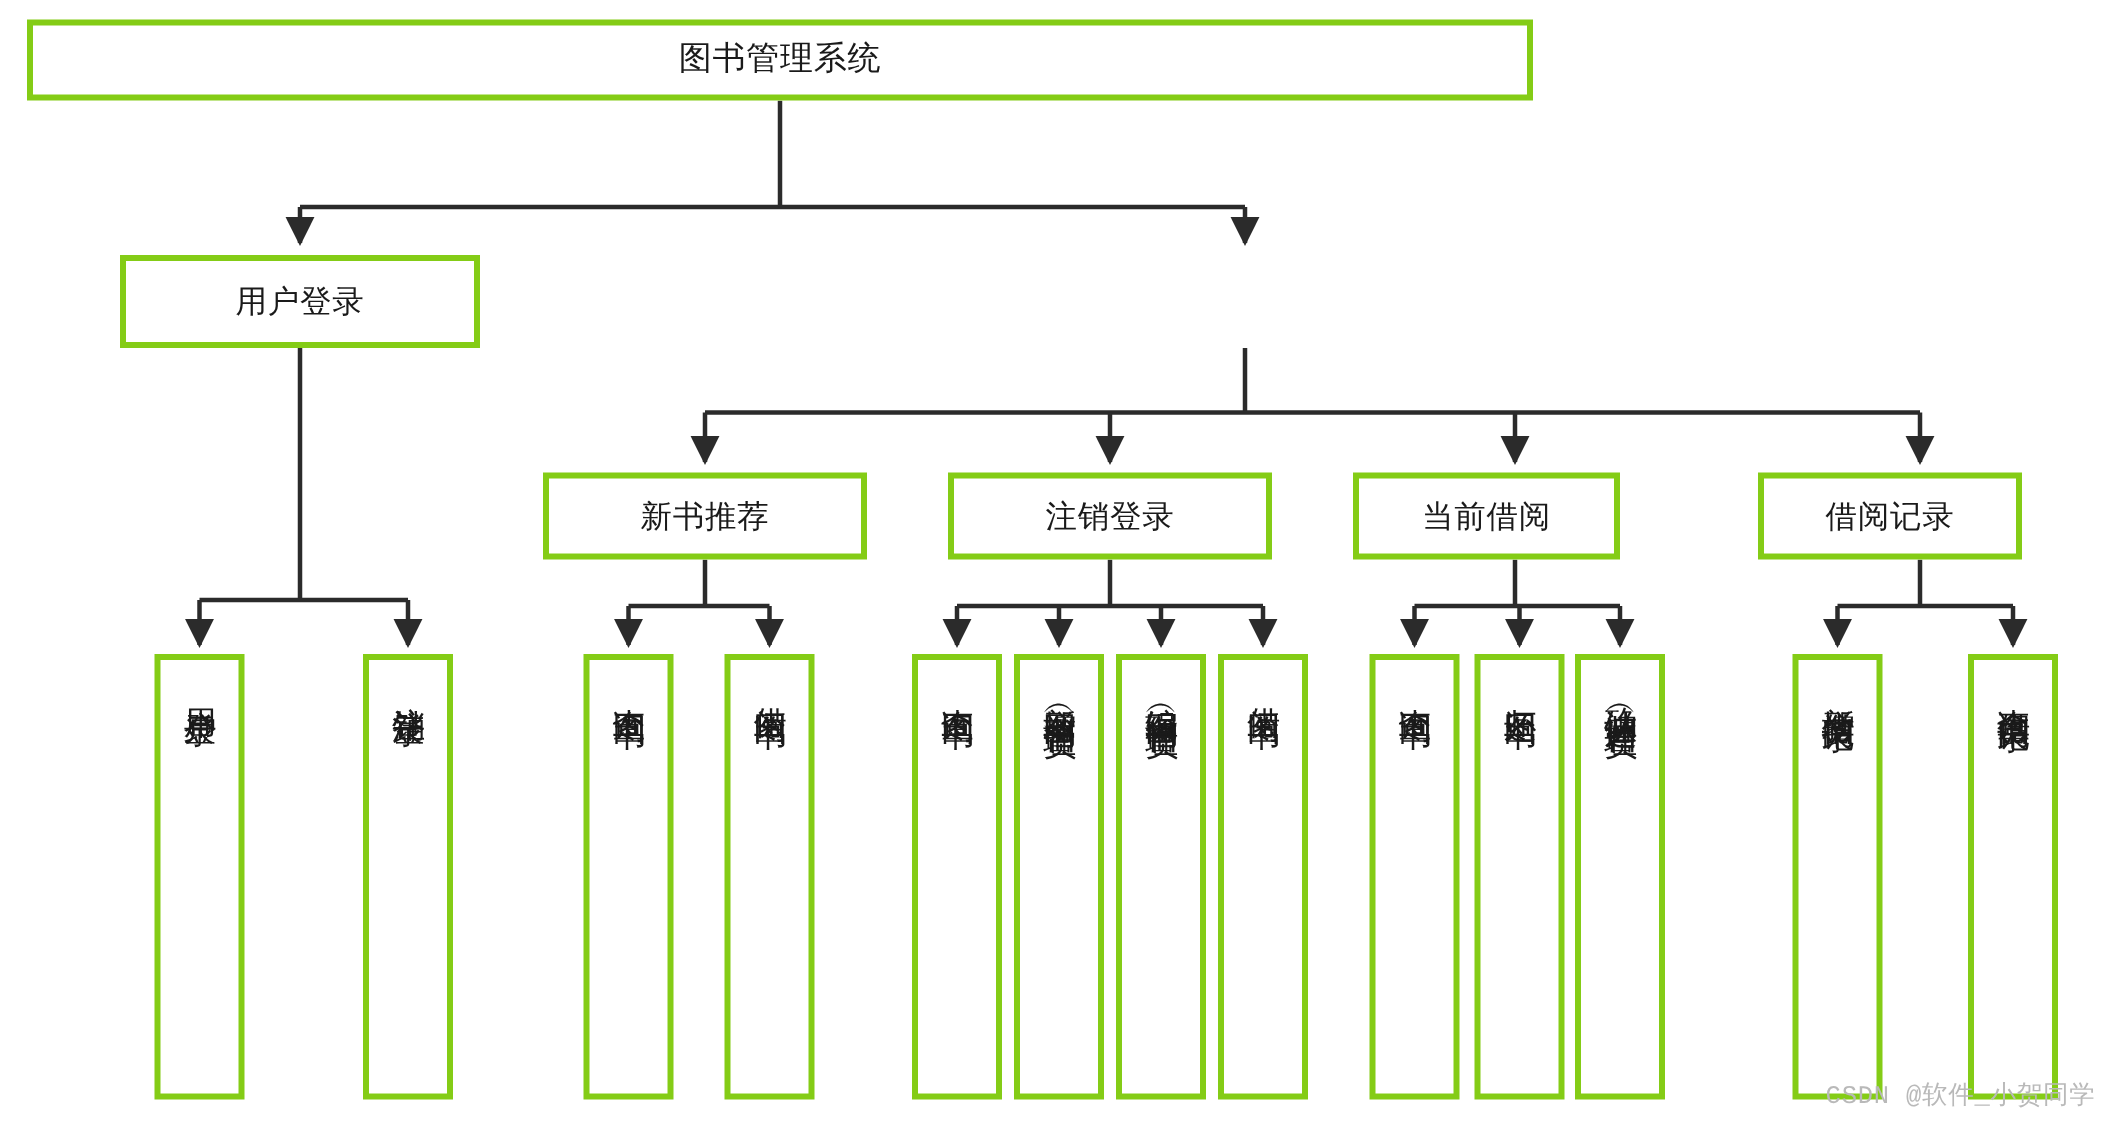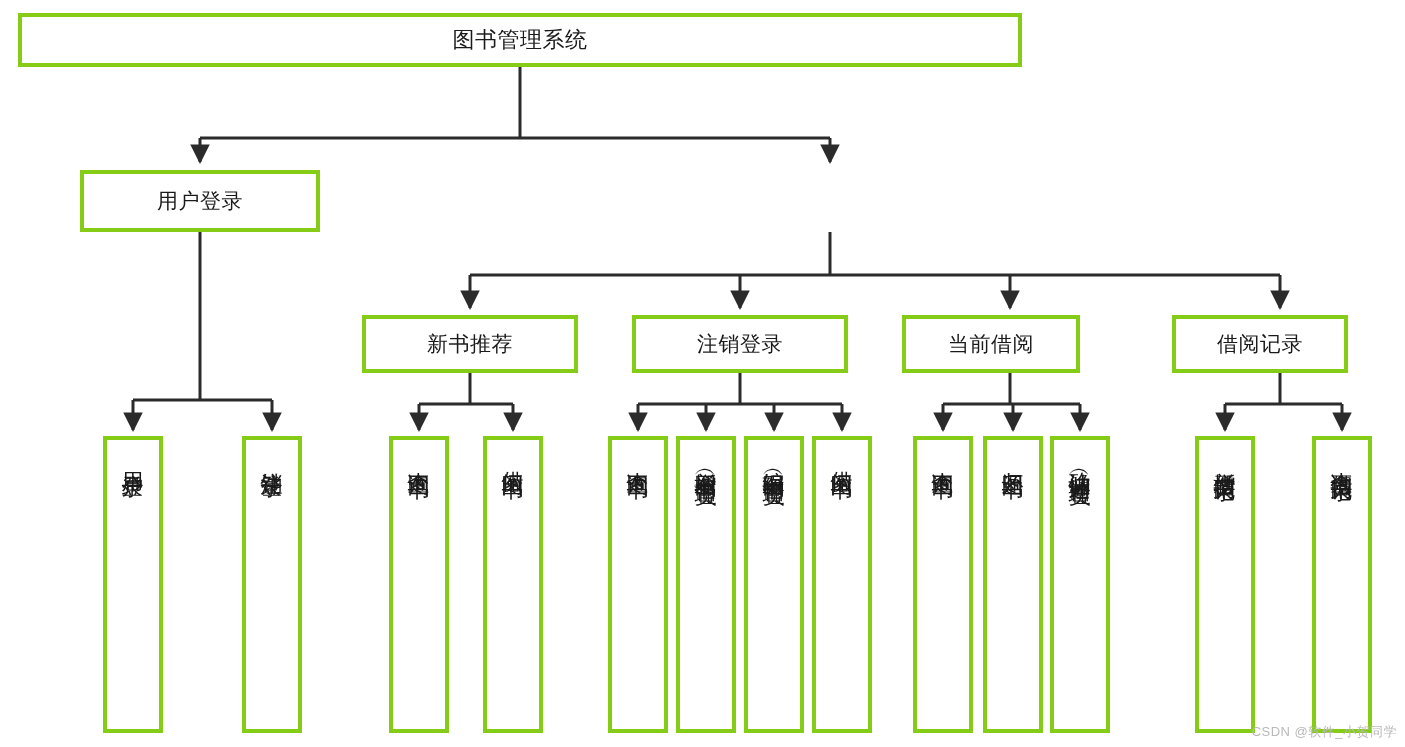--- a/index.html
+++ b/index.html
@@ -57,25 +57,25 @@
     font-size: 22px;
     line-height: 1.05;
     letter-spacing: 2px;
     height: auto;
     max-height: 100%;
   }
   #watermark {
     position: absolute;
     right: 8px;
     bottom: 6px;
-    font-size: 13px;
+    font-size: 17px;
     color: #b9b9b9;
     letter-spacing: 0.5px;
     white-space: nowrap;
-    font-family: Liberation Sans, sans-serif;
+    font-family: Liberation Mono, monospace;
   }
 </style>
 </head>
 <body>
 
 <div id="stage">
 
   <svg id="wires" viewBox="0 0 1405 747" xmlns="http://www.w3.org/2000/svg">
     <defs>
       <marker id="arrow" viewBox="0 0 10 10" refX="9" refY="5" markerWidth="6.5" markerHeight="6.5" orient="auto-start-reverse">

